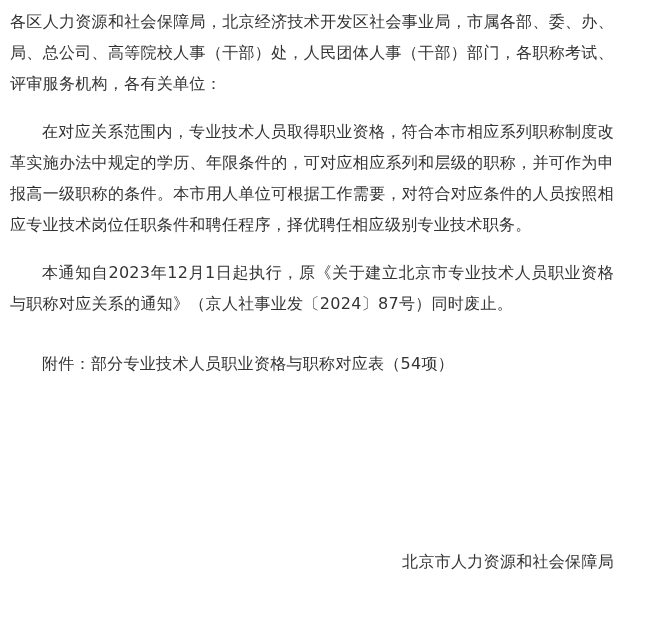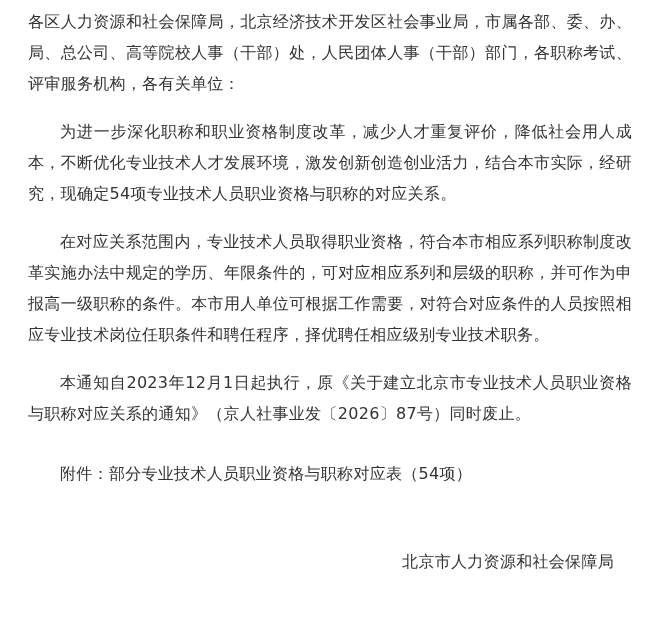--- a/index.html
+++ b/index.html
@@ -11,21 +11,21 @@
       width: 650px;
       height: 633px;
       overflow: hidden;
       position: relative;
       font-family: "DejaVu Sans", "Liberation Sans", sans-serif;
       color: #333333;
       font-size: 16px;
     }
     .doc {
       position: absolute;
-      left: 28px;
+      left: 10px;
       top: 0;
       width: 604px;
     }
     .para {
       margin: 0;
       line-height: 31px;
       letter-spacing: 0.3px;
       text-align: justify;
       word-break: break-all;
     }
@@ -41,20 +41,19 @@
       letter-spacing: 0.3px;
     }
     .sig-org { top: 546px; }
     .sig-date { top: 626px; }
   </style>
 </head>
 <body>
 
 <div class="doc">
   <p class="para salutation">各区人力资源和社会保障局，北京经济技术开发区社会事业局，市属各部、委、办、局、总公司、高等院校人事（干部）处，人民团体人事（干部）部门，各职称考试、评审服务机构，各有关单位：</p>
-  <p class="para indent p-gap">为进一步深化职称和职业资格制度改革，减少人才重复评价，降低社会用人成本，不断优化专业技术人才发展环境，激发创新创造创业活力，结合本市实际，经研究，现确定54项专业技术人员职业资格与职称的对应关系。</p>
   <p class="para indent p-gap">在对应关系范围内，专业技术人员取得职业资格，符合本市相应系列职称制度改革实施办法中规定的学历、年限条件的，可对应相应系列和层级的职称，并可作为申报高一级职称的条件。本市用人单位可根据工作需要，对符合对应条件的人员按照相应专业技术岗位任职条件和聘任程序，择优聘任相应级别专业技术职务。</p>
-  <p class="para indent p-gap">本通知自2023年12月1日起执行，原《关于建立北京市专业技术人员职业资格与职称对应关系的通知》（京人社事业发〔2026〕87号）同时废止。</p>
+  <p class="para indent p-gap">本通知自2023年12月1日起执行，原《关于建立北京市专业技术人员职业资格与职称对应关系的通知》（京人社事业发〔2024〕87号）同时废止。</p>
   <p class="para indent attach">附件：部分专业技术人员职业资格与职称对应表（54项）</p>
 </div>
 
 <div class="sig-block sig-org">北京市人力资源和社会保障局</div>
 <div class="sig-block sig-date">2023年11月15日</div>
 
 </body></html>

